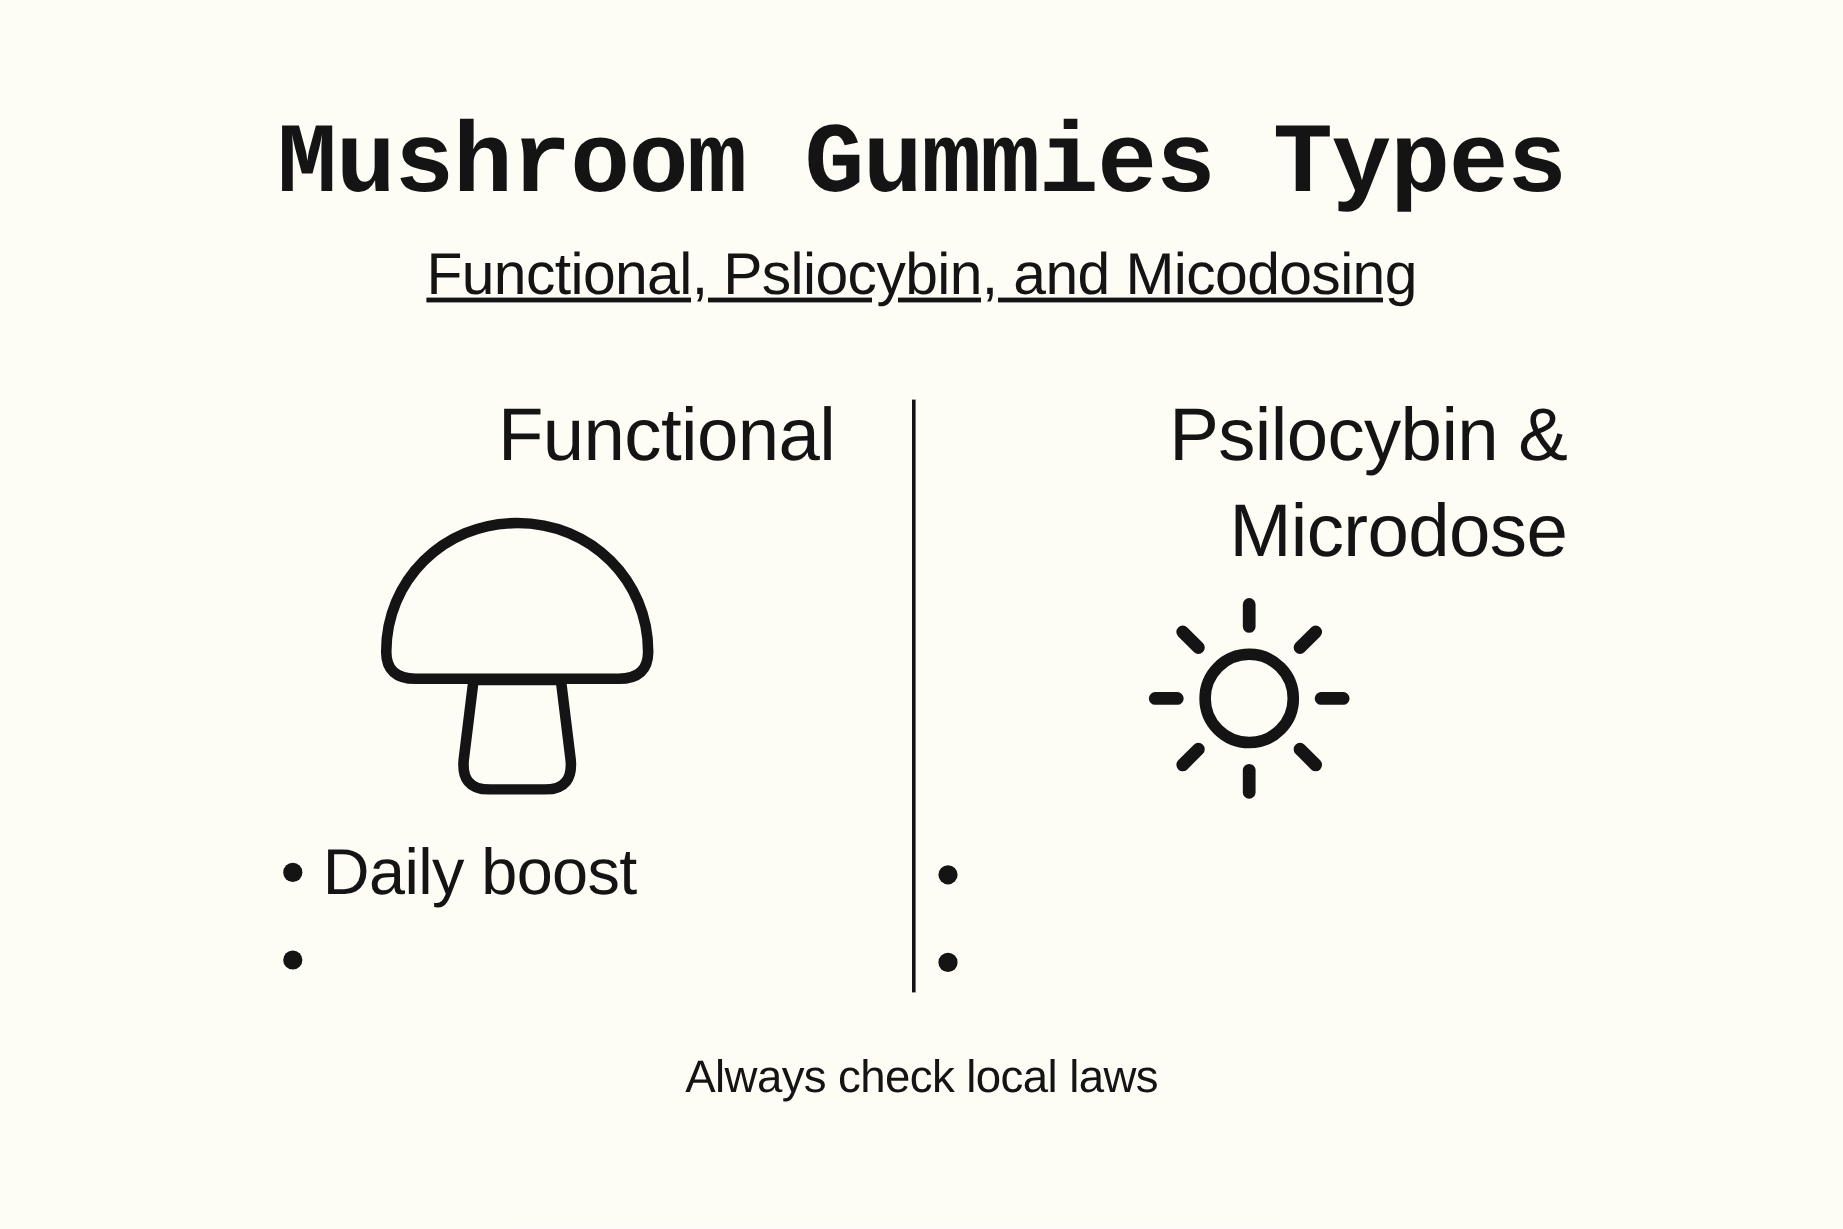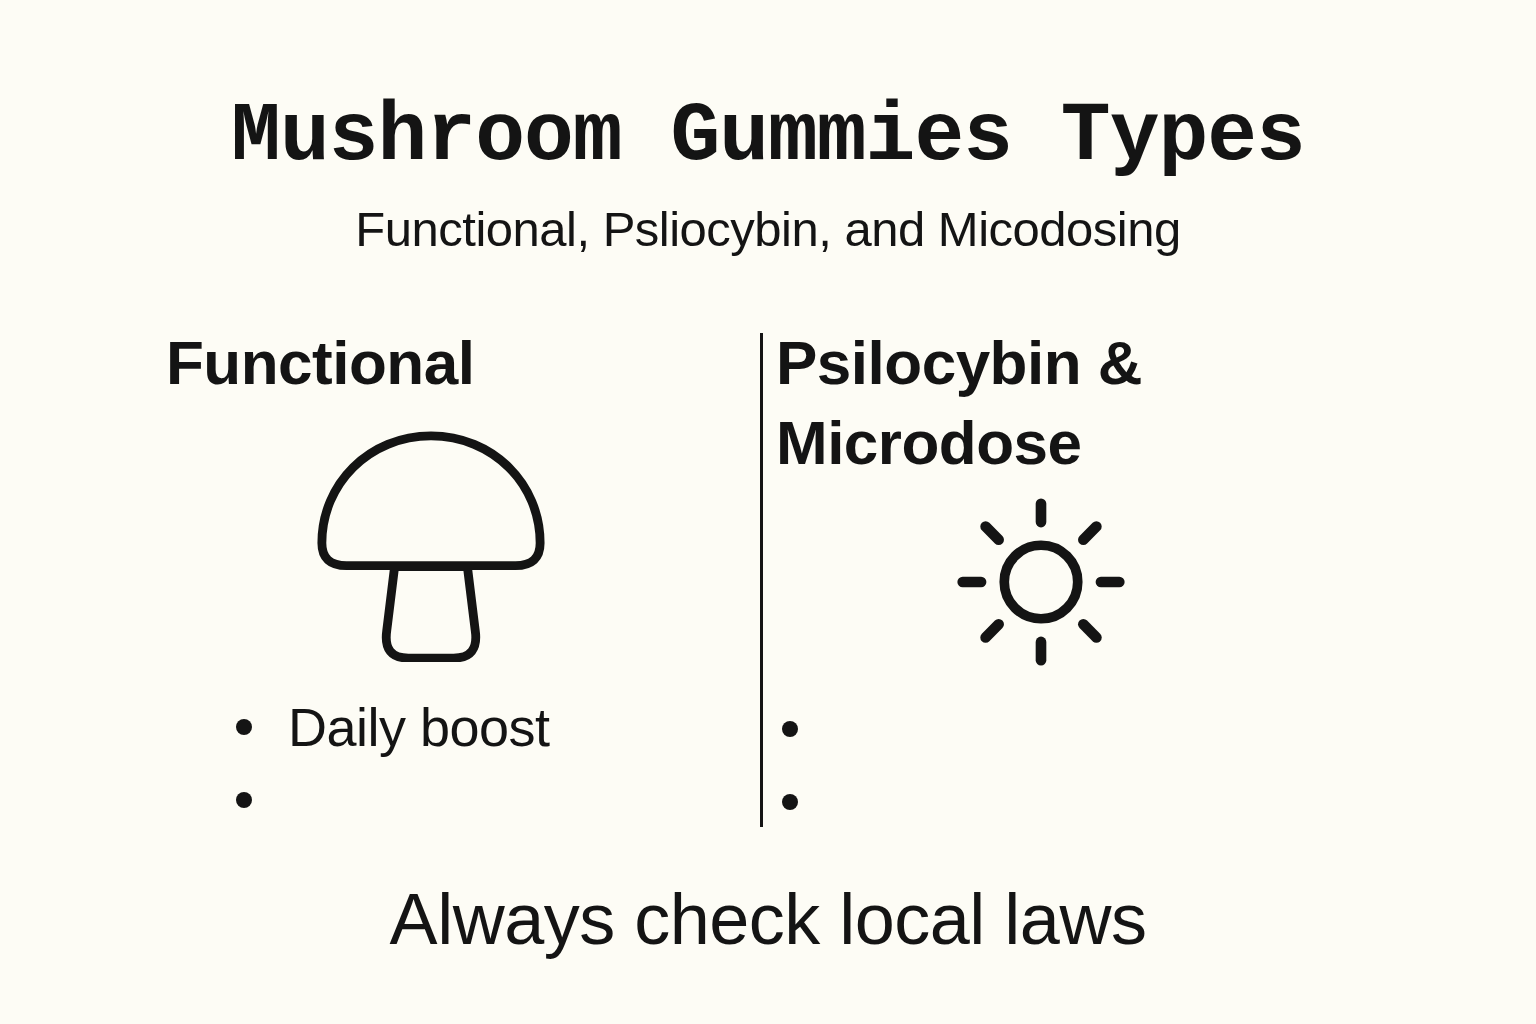--- a/index.html
+++ b/index.html
@@ -23,20 +23,21 @@
     letter-spacing: -1px;
     font-family: Liberation Mono, monospace;
   }
   .subtitle {
     margin: 22px 0 0 0;
     text-align: center;
     font-size: 49px;
     font-weight: 500;
     line-height: 1.15;
     letter-spacing: -0.5px;
+    text-decoration: underline;
   }
 
   
   .comparison {
     position: absolute;
     top: 300px;
     left: 0;
     width: 1536px;
     height: 540px;
   }
@@ -53,23 +54,23 @@
     top: 0;
     width: 530px;
     display: flex;
     flex-direction: column;
   }
   .col-left  { left: 166px; }
   .col-right { left: 776px; }
   .col-heading {
     margin: 23px 0 0 0;
     font-size: 62px;
-    font-weight: bold;
+    font-weight: normal;
     line-height: 80px;
-    text-align: left;
+    text-align: right;
     letter-spacing: -0.5px;
     white-space: pre-line;
   }
   .icon-wrap {
     display: flex;
     justify-content: center;
     align-items: flex-start;
   }
   .col-left  .icon-wrap { margin-top: 25px; height: 235px; }
   .col-right .icon-wrap { margin-top: 12px; height: 174px; }
@@ -79,39 +80,39 @@
     padding: 0;
     font-size: 54px;
     letter-spacing: -0.5px;
   }
   .col-left  .bullet-list { margin-top: 27px; margin-left: 70px; }
   .col-right .bullet-list { margin-top: 23px; margin-left: 6px; }
   .bullet-item {
     display: flex;
     align-items: center;
     height: 73px;
-    gap: 36px;
+    gap: 17px;
     white-space: nowrap;
   }
   .dot {
     width: 16px;
     height: 16px;
     border-radius: 50%;
     background: #141414;
     flex: none;
   }
 
   
   .footer-note {
     position: absolute;
     top: 876px;
     left: 0;
     width: 100%;
     text-align: center;
-    font-size: 72px;
+    font-size: 38px;
     line-height: 1.2;
     letter-spacing: -0.5px;
   }
 
   .line-icon { display: block; }
 </style>
 </head>
 <body>
 
 <div class="canvas">

